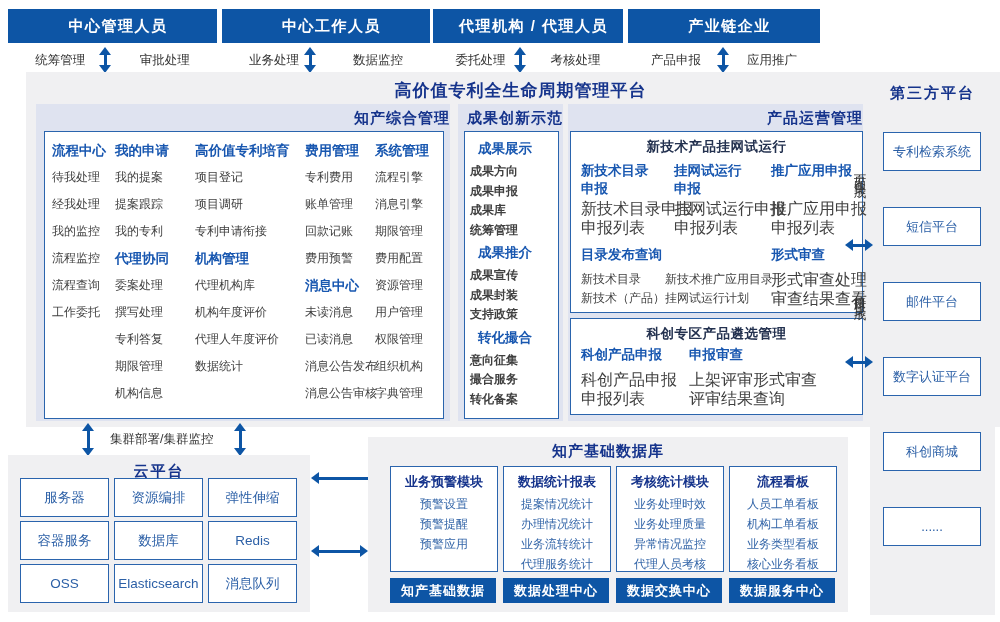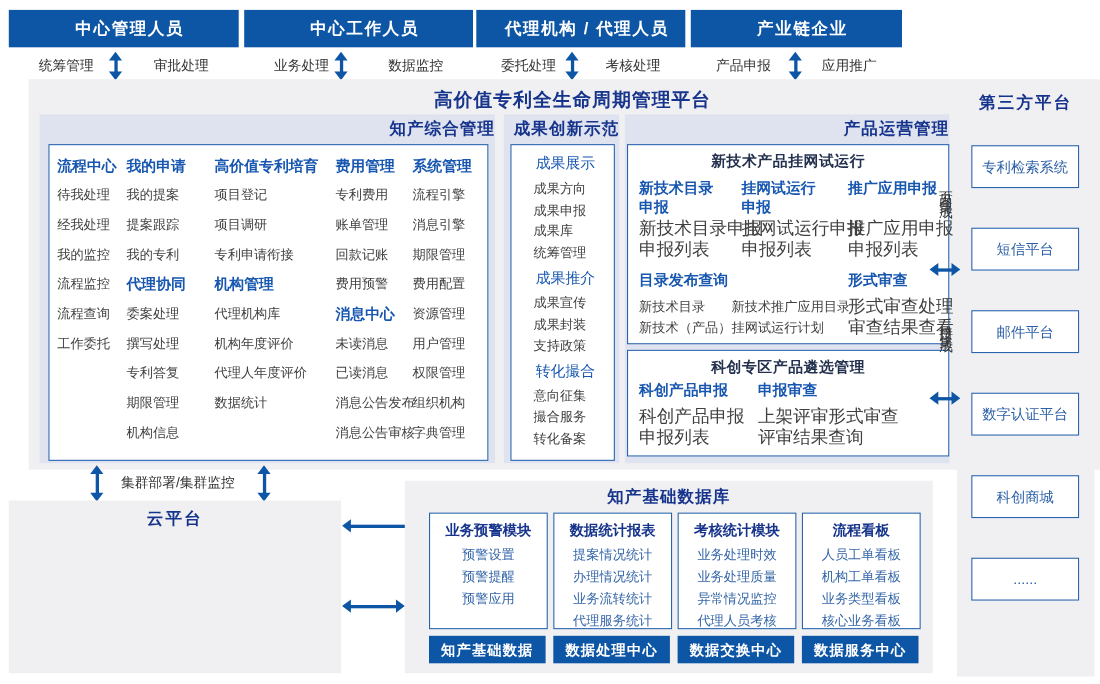--- a/index.html
+++ b/index.html
@@ -45,23 +45,23 @@
   .section-title{height:27px;line-height:27px;text-align:right;font-weight:bold;font-size:15px;
                  color:var(--navy);letter-spacing:1px;}
   .wbox{position:absolute;background:#fff;border:1.5px solid var(--border);}
 
   .ip-col{position:absolute;top:5px;}
   .ip-col div{height:27px;line-height:27px;font-size:12px;color:var(--txt);white-space:nowrap;}
   .ip-col div.hd{font-size:13.5px;font-weight:bold;color:var(--hblue);}
 
   .ach-col{position:absolute;left:0;right:0;top:4px;}
   .ach-col div{height:19.5px;line-height:19.5px;font-size:12px;color:var(--txt);
-               padding-left:20px;white-space:nowrap;}
-  .ach-col div.hd{height:26px;line-height:26px;font-size:13.5px;font-weight:normal;
-                  color:var(--hblue);padding-left:2px;margin-left:20px;}
+               padding-left:5px;white-space:nowrap;font-weight:bold;}
+  .ach-col div.hd{height:26px;line-height:26px;font-size:13.5px;font-weight:bold;
+                  color:var(--hblue);padding-left:13px;}
 
   .box-title{margin-top:6px;text-align:center;font-weight:bold;font-size:13.5px;color:#23314f;
              letter-spacing:.5px;}
   .ops-col{position:absolute;}
   .ops-hd{font-size:13.5px;font-weight:bold;color:var(--hblue);line-height:18px;
           white-space:pre-line;min-height:37px;}
   .ops-hd.one{min-height:24px;}
   .ops-items div{height:19px;line-height:19px;font-size:16px;color:var(--txt);white-space:nowrap;}
   .ops-lower{position:absolute;}
   .cat-row{display:flex;gap:24px;height:19px;line-height:19px;font-size:12px;color:var(--txt);white-space:nowrap;}
@@ -309,20 +309,31 @@
   <div class="varrow" style="left:81px;top:423px;height:33px">
       <i></i>
     </div>
   <div class="cluster-label" style="left:110px;top:431px">集群部署/集群监控</div>
   <div class="varrow" style="left:233px;top:423px;height:33px">
       <i></i>
     </div>
 
   <div class="panel" style="left:8px;top:455px;width:302px;height:157px">
     <div class="cloud-title">云平台</div>
+    <div class="cloud-grid">
+        <div>服务器</div>
+        <div>资源编排</div>
+        <div>弹性伸缩</div>
+        <div>容器服务</div>
+        <div>数据库</div>
+        <div>Redis</div>
+        <div>OSS</div>
+        <div>Elasticsearch</div>
+        <div>消息队列</div>
+      </div>
   </div>
 
   <div class="harrow left-only" style="left:311px;top:471px;width:58px">
       <i></i>
     </div>
   <div class="harrow" style="left:311px;top:544px;width:57px">
       <i></i>
     </div>
 
   <div class="panel" style="left:368px;top:437px;width:480px;height:175px">

